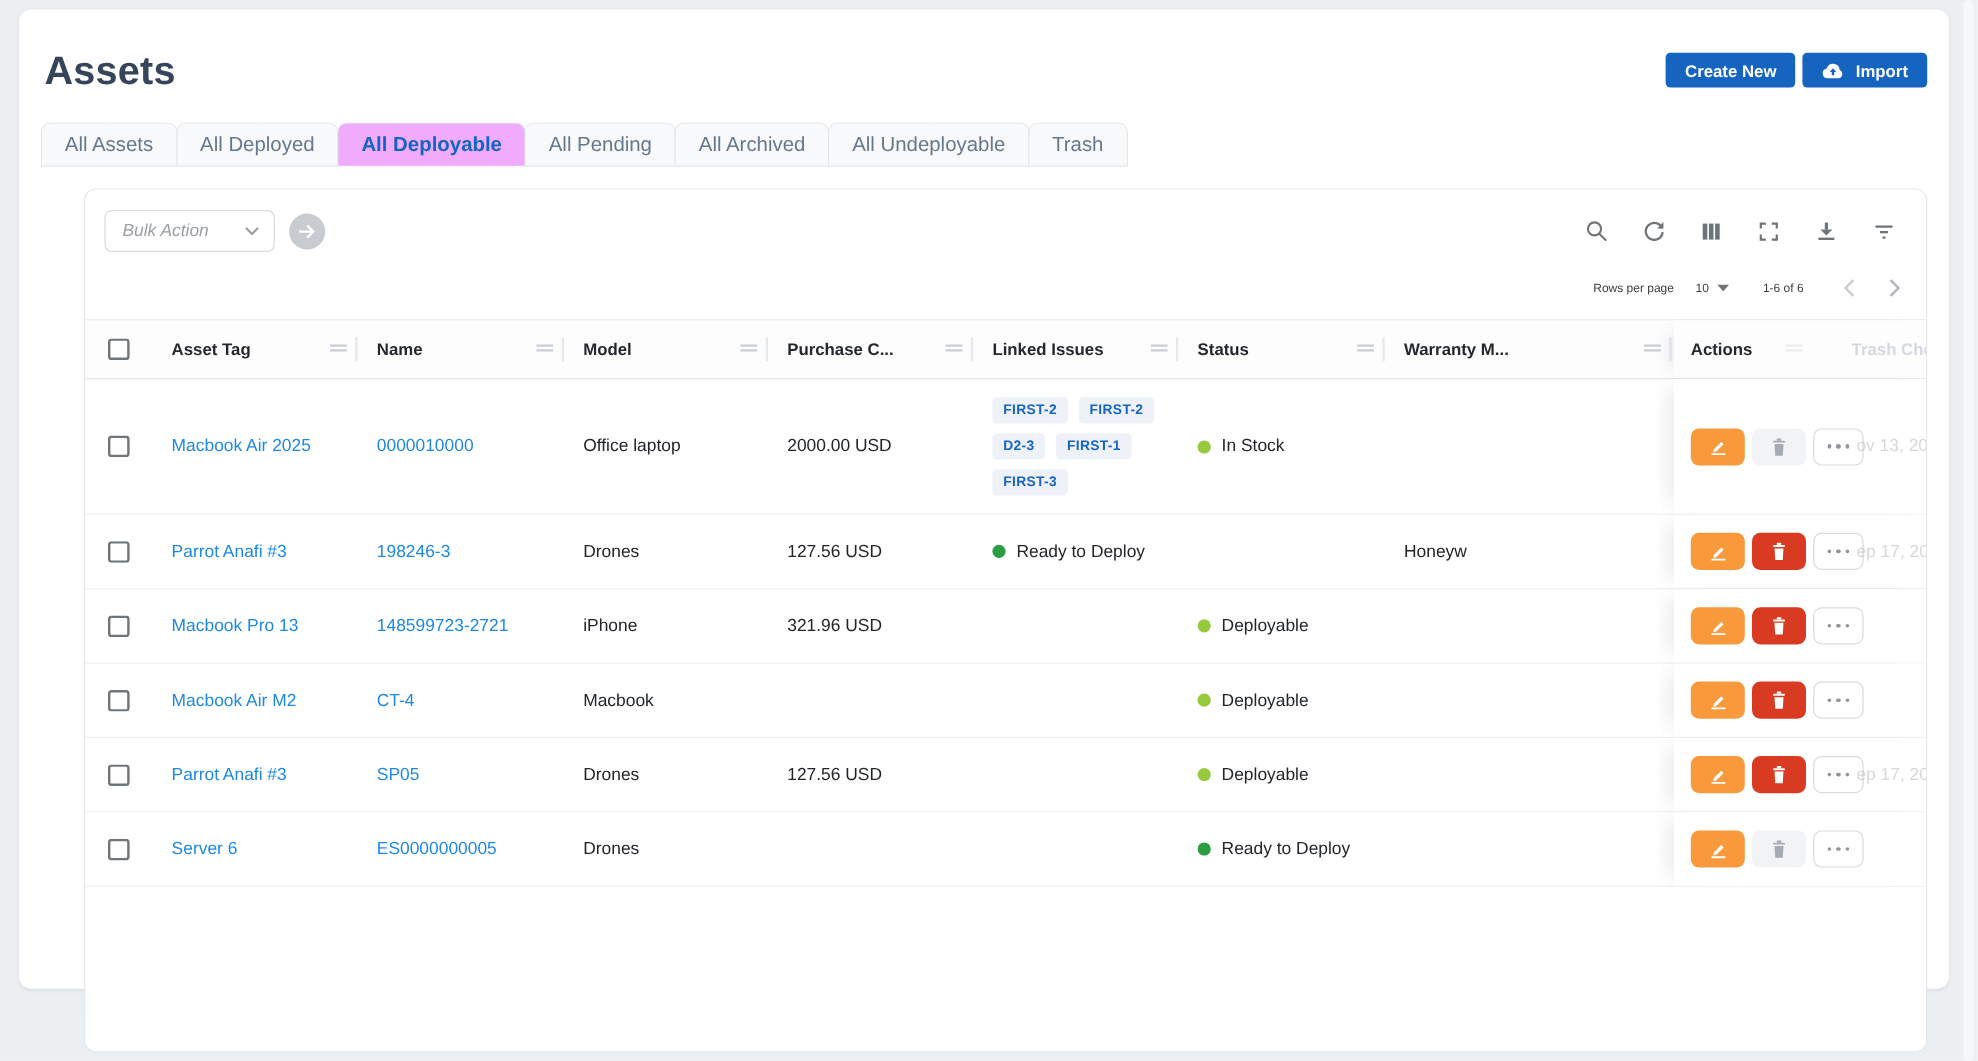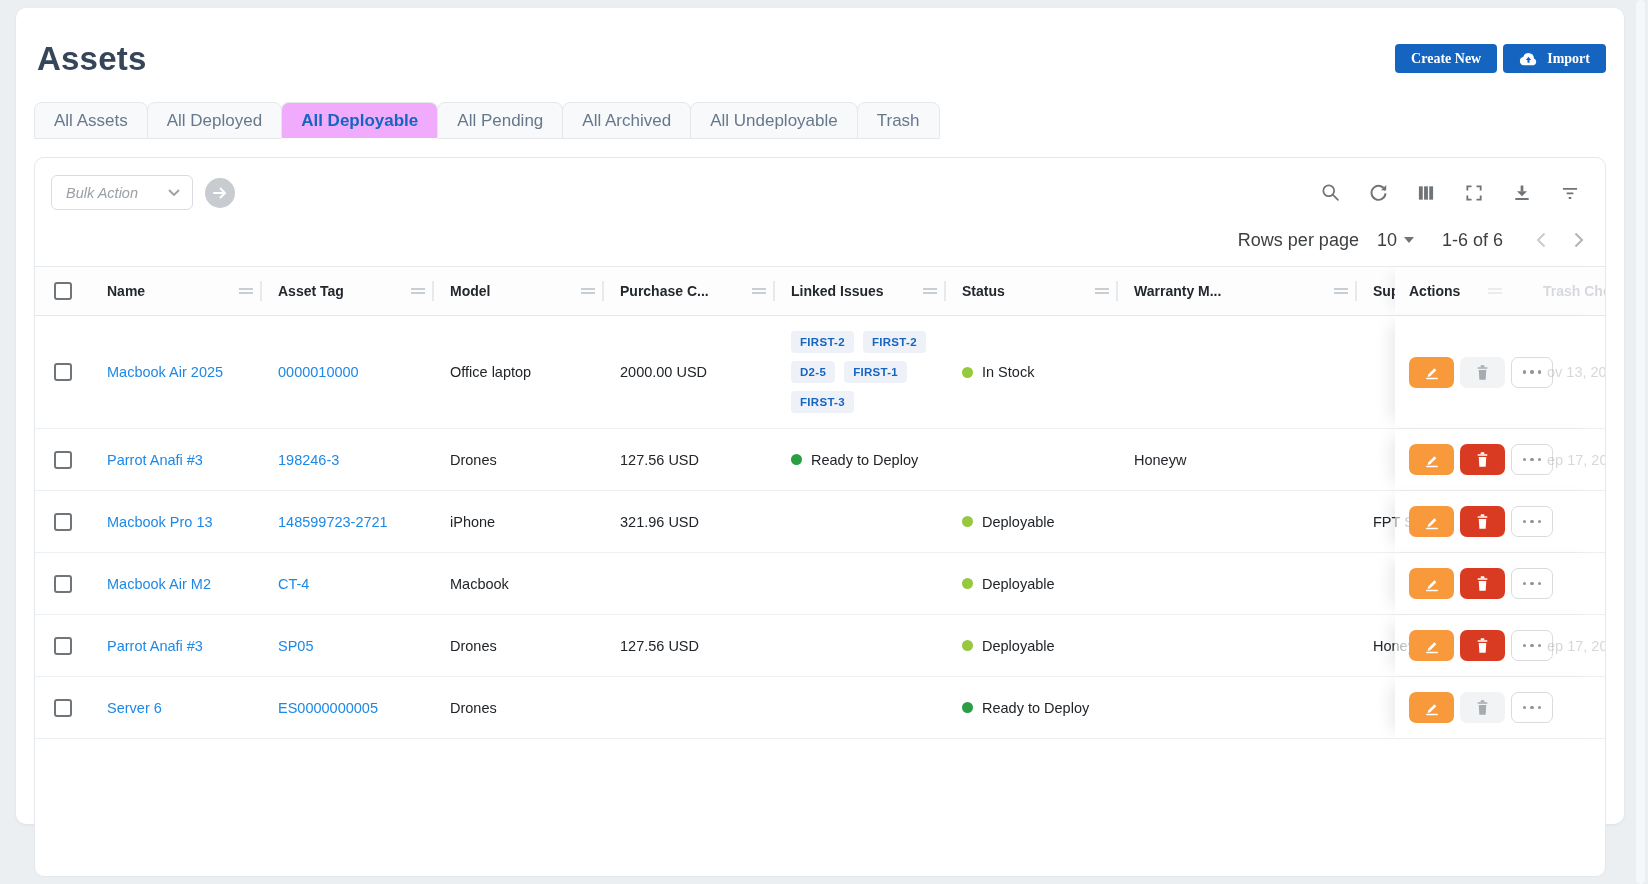--- a/index.html
+++ b/index.html
@@ -22,53 +22,53 @@
     padding: 0 18px;
   }
   
   .card-header { display: flex; justify-content: space-between; align-items: flex-start; padding-top: 32px; }
   .page-title { font-size: 33px; font-weight: 600; color: #36455A; letter-spacing: .2px; padding-left: 3px; }
   .header-buttons { display: flex; gap: 6px; padding-top: 4px; }
   .btn-primary {
     display: inline-flex; align-items: center; gap: 9px;
     background: #1565C0; color: #fff; border: none; border-radius: 4px;
     height: 29px; padding: 0 16px; font-size: 14px; font-weight: 700;
-    font-family: Liberation Serif, serif; cursor: pointer;
+    font-family: Liberation Sans, sans-serif; cursor: pointer;
   }
   
   .tabs { display: flex; margin-top: 24px; padding-left: 0; }
   .tab {
     height: 37px; display: flex; align-items: center; padding: 0 19px;
     background: #F8F9FB; border: 1px solid #E4E8EB; border-bottom: 1px solid #E4E8EB;
     border-radius: 8px 8px 0 0; margin-right: -1px;
     font-size: 17px; color: #66788C; font-weight: 500; cursor: pointer; white-space: nowrap;
   }
   .tab.active { background: #f0abfc; color: #1565C0; font-weight: 700; border-bottom-color: #fff; position: relative; z-index: 2; }
   
   .container {
     margin-top: 18px; border: 1px solid #E4E7EB; border-radius: 10px;
-    height: 720px; position: relative; overflow: hidden; background: #fff;
+    height: 720px; position: relative; overflow: hidden; background: #fff; margin-left: 36px;
   }
   
   .toolbar { display: flex; justify-content: space-between; align-items: center; padding: 17px 16px 14px 16px; }
   .bulk { display: flex; align-items: center; gap: 12px; }
   .select {
     width: 142px; height: 35px; border: 1px solid #D9DDE1; border-radius: 6px;
     display: flex; align-items: center; justify-content: space-between;
     padding: 0 12px 0 14px; cursor: pointer; background: #fff;
   }
   .select .ph { font-style: italic; color: #9AA0A6; font-size: 14.5px; }
   .go-btn {
     width: 30px; height: 30px; border-radius: 50%; border: none; background: #C8CCD0;
     display: flex; align-items: center; justify-content: center; cursor: pointer;
   }
   .tools { display: flex; align-items: center; gap: 14px; padding-right: 2px; }
   .tool-btn { width: 34px; height: 30px; border: none; background: transparent; display: flex; align-items: center; justify-content: center; cursor: pointer; }
   
-  .pager { display: flex; align-items: center; justify-content: flex-end; gap: 10px; padding: 2px 12px 12px 16px; font-size: 18px; color: #3C4043; }
+  .pager { display: flex; align-items: center; justify-content: flex-end; gap: 10px; padding: 2px 12px 12px 16px; font-size: 10px; color: #3C4043; }
   .rpp { display: inline-flex; align-items: center; gap: 7px; margin-left: 8px; cursor: pointer; }
   .range { margin-left: 18px; margin-right: 14px; }
   .pg-btn { border: none; background: transparent; width: 28px; height: 28px; display: flex; align-items: center; justify-content: center; cursor: pointer; }
   
   .table { position: relative; }
   .trow {
     display: grid;
     grid-template-columns: 56px 171px 172px 170px 171px 171px 172px 239px 171px 171px;
     align-items: center; border-bottom: 1px solid #EDF0F3; position: relative; min-height: 62px;
   }
@@ -238,27 +238,27 @@
         </span>
       </button>
     </div>
 
     <div class="table" id="table">
         <div class="trow head">
           <div class="cell cell-check">
             <span class="checkbox"></span>
           </div>
           <div class="th">
+            <span class="lbl">Asset Tag</span>
+            <span class="sort-handle"><svg width="16" height="10" viewBox="0 0 16 10">
+                <path d="M1 3h14M1 7h14" stroke="#C9CED3" stroke-width="2"></path>
+              </svg></span>
+          </div>
+          <div class="th">
             <span class="lbl">Name</span>
-            <span class="sort-handle"><svg width="16" height="10" viewBox="0 0 16 10">
-                <path d="M1 3h14M1 7h14" stroke="#C9CED3" stroke-width="2"></path>
-              </svg></span>
-          </div>
-          <div class="th">
-            <span class="lbl">Asset Tag</span>
             <span class="sort-handle"><svg width="16" height="10" viewBox="0 0 16 10">
                 <path d="M1 3h14M1 7h14" stroke="#C9CED3" stroke-width="2"></path>
               </svg></span>
           </div>
           <div class="th">
             <span class="lbl">Model</span>
             <span class="sort-handle"><svg width="16" height="10" viewBox="0 0 16 10">
                 <path d="M1 3h14M1 7h14" stroke="#C9CED3" stroke-width="2"></path>
               </svg></span>
           </div>
@@ -305,21 +305,21 @@
           <div class="cell cell-check">
             <span class="checkbox"></span>
           </div>
           <div class="cell"><a class="cell-link">Macbook Air 2025</a></div>
           <div class="cell"><a class="cell-link">0000010000</a></div>
           <div class="cell">Office laptop</div>
           <div class="cell">2000.00 USD</div>
           <div class="badges">
             <span class="badge">FIRST-2</span>
             <span class="badge">FIRST-2</span>
-            <span class="badge">D2-5</span>
+            <span class="badge">D2-3</span>
             <span class="badge">FIRST-1</span>
             <span class="badge">FIRST-3</span>
           </div>
           <div class="cell status">
             <span class="dot" style="background: rgb(150, 201, 60);"></span>
             <span>In Stock</span>
           </div>
           <div class="cell"></div>
           <div class="cell"></div>
           <div class="cell"></div>

